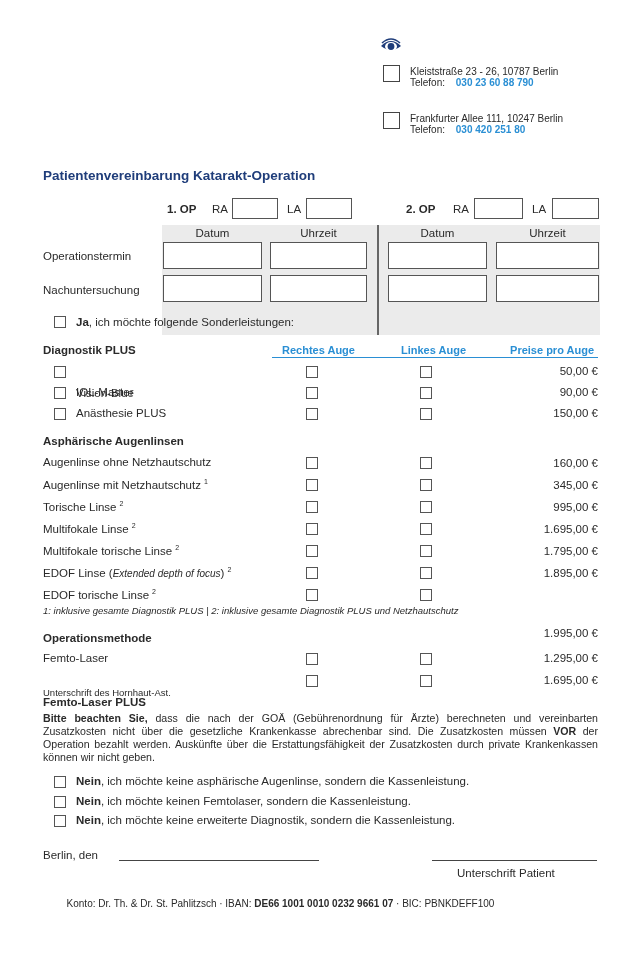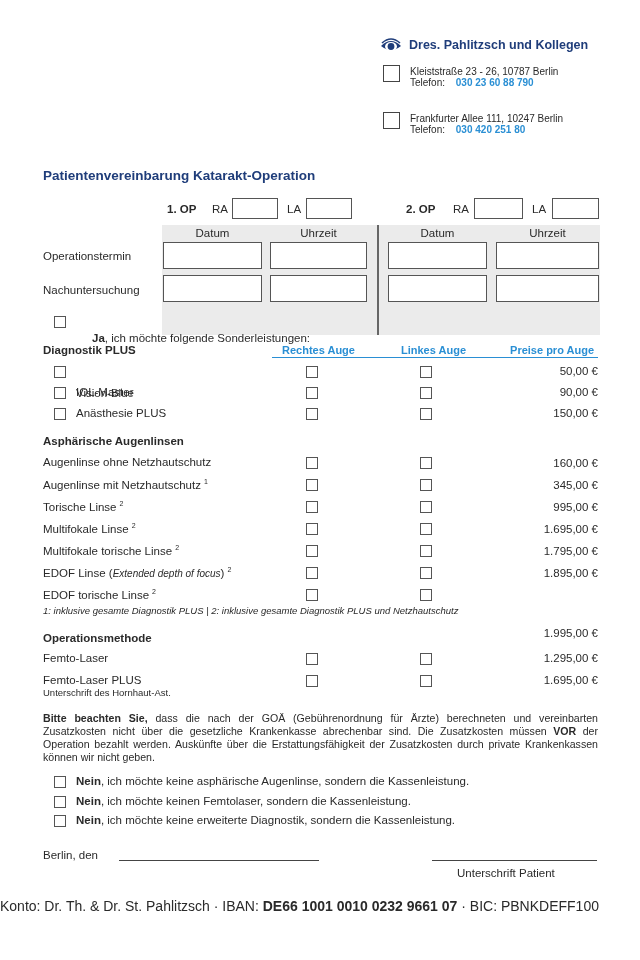--- a/index.html
+++ b/index.html
@@ -21,21 +21,20 @@
 
 <div class="abs" style="left:380px; top:36px; width:250px; height:110px;">
   <span class="abs" style="left:0; top:2px; width:22px; height:16px;">
     <svg width="22" height="16" viewBox="0 0 22 16">
       <path d="M1 8 Q11 -2 21 8 Q11 16 1 8 Z" fill="#1f3d7a"></path>
       <ellipse cx="11" cy="8.5" rx="6" ry="4.5" fill="#fff"></ellipse>
       <circle cx="11" cy="8.5" r="3.4" fill="#1f3d7a"></circle>
       <path d="M2 5 Q11 -3 20 5" stroke="#1f3d7a" stroke-width="1.6" fill="none"></path>
     </svg>
   </span>
-  <span class="abs navy bold" style="left:29px; top:2px; font-size:12.5px; white-space:nowrap;">Dres. Pahlitzsch und Kollegen</span>
 </div>
 
 <div class="cb-lg" style="left:383px; top:65px;"></div>
 <div class="abs" style="left:410px; top:66px; font-size:10px; line-height:11px; white-space:nowrap;">
   <div>Kleiststraße 23 - 26, 10787 Berlin</div>
   <div><span>Telefon:</span> <span class="blue bold">030 23 60 88 790</span></div>
 </div>
 
 <div class="cb-lg" style="left:383px; top:112px;"></div>
 <div class="abs" style="left:410px; top:113px; font-size:10px; line-height:11px; white-space:nowrap;">
@@ -71,21 +70,21 @@
 <div class="box" style="left:388px; top:242px; width:99px; height:27px;"></div>
 <div class="box" style="left:496px; top:242px; width:103px; height:27px;"></div>
 
 <span class="rowlabel" style="top:284px;">Nachuntersuchung</span>
 <div class="box" style="left:163px; top:275px; width:99px; height:27px;"></div>
 <div class="box" style="left:270px; top:275px; width:97px; height:27px;"></div>
 <div class="box" style="left:388px; top:275px; width:99px; height:27px;"></div>
 <div class="box" style="left:496px; top:275px; width:103px; height:27px;"></div>
 
 <div class="cb" style="left:54px; top:316px;"></div>
-<span class="abs" style="left:76px; top:332px; white-space:nowrap;margin-left:16px;"><b>Ja</b><span>, ich möchte folgende Sonderleistungen:</span></span>
+<span class="abs" style="left:76px; top:316px; white-space:nowrap;"><b>Ja</b><span>, ich möchte folgende Sonderleistungen:</span></span>
 
 <span class="abs bold" style="left:43px; top:344px;">Diagnostik PLUS</span>
 <div class="abs" style="left:272px; top:357px; width:326px; height:1.3px; background:#2a8fd4;"></div>
 <span class="abs blue bold" style="left:274px; top:344px; font-size:11px;">Rechtes Auge</span>
 <span class="abs blue bold" style="left:393px; top:344px; font-size:11px;">Linkes Auge</span>
 <span class="abs blue bold" style="left:480px; top:344px; width:114px; text-align:right; font-size:11px;">Preise pro Auge</span>
 
 <div id="diag-rows"></div>
 
 <span class="abs bold" style="left:43px; top:435px;">Asphärische Augenlinsen</span>
@@ -99,21 +98,21 @@
   <b>Bitte beachten Sie,</b><span> dass die nach der GOÄ (Gebührenordnung für Ärzte) berechneten und vereinbarten Zusatzkosten nicht über die gesetzliche Krankenkasse abrechenbar sind. Die Zusatzkosten müssen </span><b>VOR</b><span> der Operation bezahlt werden. Auskünfte über die Erstattungsfähigkeit der Zusatzkosten durch private Krankenkassen können wir nicht geben.</span>
 </div>
 
 <div id="decline-rows"></div>
 
 <span class="abs" style="left:43px; top:849px;">Berlin, den</span>
 <div class="abs" style="left:119px; top:860px; width:200px; height:1.2px; background:#444;"></div>
 <div class="abs" style="left:432px; top:860px; width:165px; height:1.2px; background:#444;"></div>
 <span class="abs" style="left:457px; top:867px;">Unterschrift Patient</span>
 
-<div class="abs" style="left:0; top:898px; width:561px; text-align:center; font-size:14px; white-space:nowrap;">
+<div class="abs" style="left:0; top:898px; width:561px; text-align:center; font-size:10px; white-space:nowrap;">
   <span>Konto: Dr. Th. &amp; Dr. St. Pahlitzsch · IBAN: </span><b>DE66 1001 0010 0232 9661 07</b><span> · BIC: PBNKDEFF100</span>
 </div>
 
 <div class="cb" style="left:54px; top:366px;"></div>
 <span class="abs" style="left:76px; top:363px;margin-top:24px;">Vision-Blue</span>
 <div class="cb" style="left:306px; top:366px;"></div>
 <div class="cb" style="left:420px; top:366px;"></div>
 <span class="price" style="top:365px;">50,00 €</span>
 <div class="cb" style="left:54px; top:387px;"></div>
 <span class="abs" style="left:76px; top:386px;">IOL-Master</span>
@@ -150,21 +149,21 @@
 <div class="cb" style="left:420px; top:567px;"></div>
 <span class="price" style="top:567px;">1.895,00 €</span>
 <span class="rowlabel" style="top:588px; white-space:nowrap;"><span>EDOF torische Linse</span><span class="sup" style="margin-left:3px;">2</span></span>
 <div class="cb" style="left:306px; top:589px;"></div>
 <div class="cb" style="left:420px; top:589px;"></div>
 <span class="price" style="top:589px;margin-top:38px;">1.995,00 €</span>
 <span class="rowlabel" style="top:652px;">Femto-Laser</span>
 <div class="cb" style="left:306px; top:653px;"></div>
 <div class="cb" style="left:420px; top:653px;"></div>
 <span class="price" style="top:652px;">1.295,00 €</span>
-<span class="rowlabel" style="top:674px;">Femto-Laser PLUS</span>
+<span class="rowlabel" style="top:696px;font-weight:bold;">Femto-Laser PLUS</span>
 <span class="rowlabel" style="top:687px; font-size:9.5px;">Unterschrift des Hornhaut-Ast.</span>
 <div class="cb" style="left:306px; top:675px;"></div>
 <div class="cb" style="left:420px; top:675px;"></div>
 <span class="price" style="top:674px;">1.695,00 €</span>
 <div class="cb" style="left:54px; top:776px;"></div>
 <span class="abs" style="left:76px; top:775px; white-space:nowrap;"><b>Nein</b><span>, ich möchte keine asphärische Augenlinse, sondern die Kassenleistung.</span></span>
 <div class="cb" style="left:54px; top:795.5px;"></div>
 <span class="abs" style="left:76px; top:794.5px; white-space:nowrap;text-align:center;"><b>Nein</b><span>, ich möchte keinen Femtolaser, sondern die Kassenleistung.</span></span>
 <div class="cb" style="left:54px; top:815px;"></div>
 <span class="abs" style="left:76px; top:814px; white-space:nowrap;"><b>Nein</b><span>, ich möchte keine erweiterte Diagnostik, sondern die Kassenleistung.</span></span>

